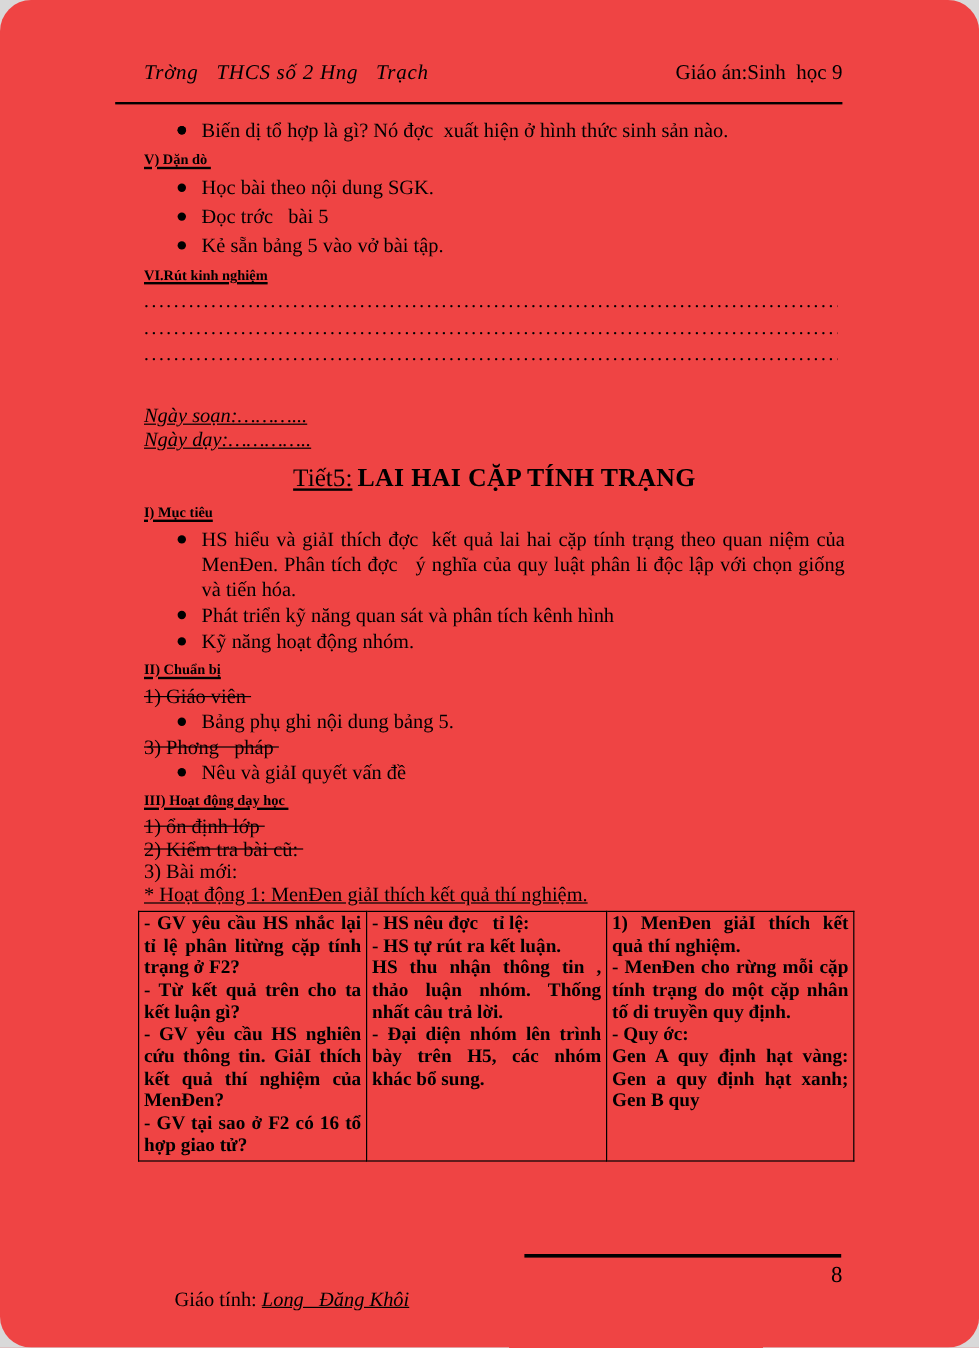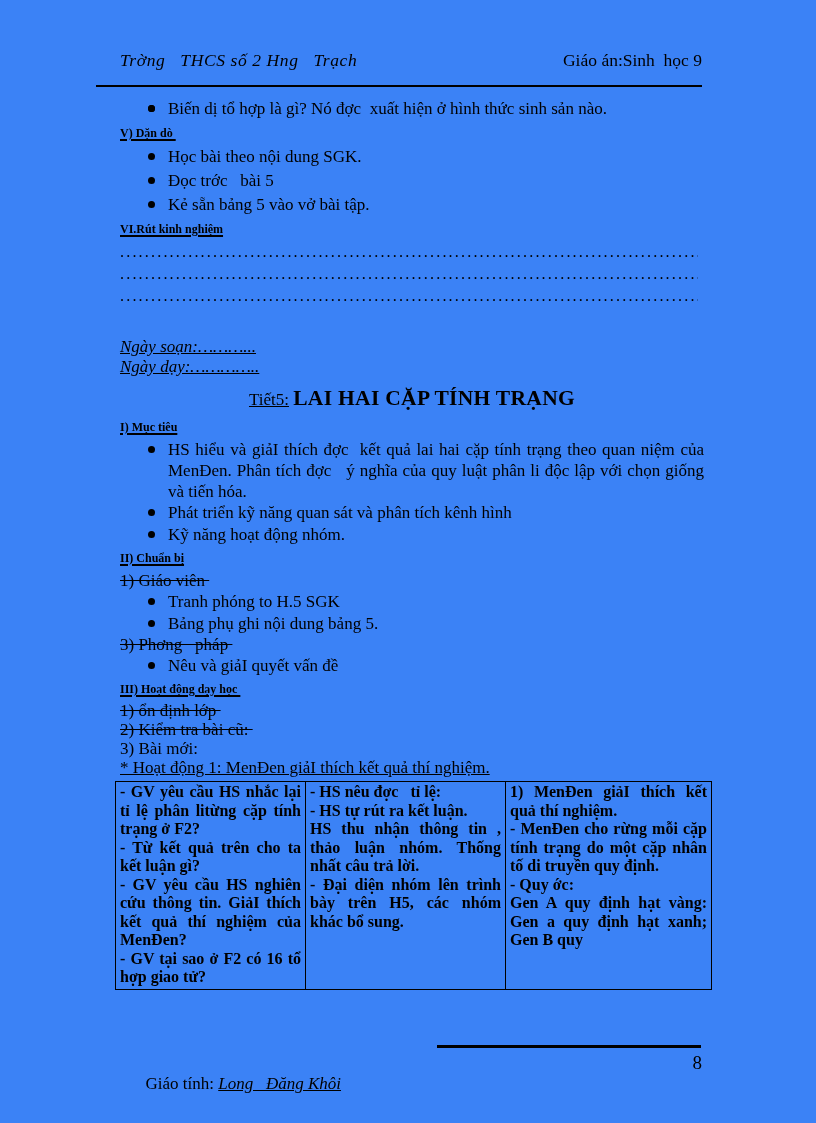--- a/index.html
+++ b/index.html
@@ -1,18 +1,18 @@
 <!DOCTYPE html>
 <html><head>
 <meta charset="utf-8">
 <style>
   * { margin:0; padding:0; box-sizing:border-box; }
   html,body { background:#d9d9d9; }
   body { font-family:"Liberation Serif", serif; }
-  .page { position:relative; width:816px; height:1123px; margin:0 auto; background:#3b82f6; color:#000; overflow:hidden; }
+  .page { position:relative; width:816px; height:1123px; margin:0 auto; background:#ef4444; color:#000; overflow:hidden;border-radius:26px; }
 
   .header { position:absolute; top:50px; left:120px; width:582px; display:flex; justify-content:space-between; align-items:baseline; font-size:17.5px; }
   .school { font-style:italic; letter-spacing:.6px; white-space:pre; }
   .doc-title { white-space:pre; }
   .header-rule { position:absolute; top:85px; left:96px; width:606px; border-top:2.5px solid #000; }
 
   .content { position:absolute; top:97px; left:120px; width:584px; font-size:17px; }
 
   .bullet { position:relative; padding-left:48px; line-height:24px; }
   .bullet > .dot { position:absolute; left:28px; top:8px; width:7px; height:7px; border-radius:50%; background:#000; }
@@ -24,21 +24,21 @@
   .h > span { text-decoration:underline; text-decoration-thickness:1.5px; text-underline-offset:2px; white-space:pre; }
 
   .dotted { white-space:nowrap; overflow:hidden; width:578px; line-height:22px; font-size:16px; letter-spacing:2.2px; }
 
   .sp30 { height:30px; } .sp6 { height:6px; }
 
   .date { font-style:italic; line-height:20px; }
   .date > span { text-decoration:underline; white-space:pre; }
 
   .lesson-title { text-align:center; line-height:27px; margin:2px 0; }
-  .tiet { font-size:17px; text-decoration:underline; }
+  .tiet { font-size:21px; text-decoration:underline; }
   .main-title { font-size:21.5px; font-weight:bold; letter-spacing:.3px; }
 
   .strike { line-height:21px; }
   .strike > span { text-decoration:line-through; white-space:pre; }
   .lh20 { line-height:20px; } .lh19 { line-height:19px; }
   .sub { line-height:19px; white-space:pre; }
   .activity { line-height:20px; }
   .activity > span { text-decoration:underline; white-space:pre; }
 
   .gv-table { border-collapse:collapse; width:596px; margin-left:-5px; margin-top:3px; table-layout:fixed;font-weight:bold; }
@@ -126,24 +126,20 @@
     <div class="bullet lh22">
       <span class="dot"></span>
       <span data-bind="section_muc_tieu.bullets.2">Kỹ năng hoạt động nhóm.</span>
     </div>
 
     <div class="h">
       <span data-bind="section_chuan_bi.title">II) Chuẩn bị</span>
     </div>
     <div class="strike">
       <span data-bind="section_chuan_bi.giao_vien">1) Giáo viên </span>
-    </div>
-    <div class="bullet lh22">
-      <span class="dot"></span>
-      <span data-bind="section_chuan_bi.giao_vien_bullets.0">Tranh phóng to H.5 SGK</span>
     </div>
     <div class="bullet lh22">
       <span class="dot"></span>
       <span data-bind="section_chuan_bi.giao_vien_bullets.1">Bảng phụ ghi nội dung bảng 5.</span>
     </div>
     <div class="strike lh20">
       <span data-bind="section_chuan_bi.phuong_phap">3) Phơng   pháp </span>
     </div>
     <div class="bullet lh22">
       <span class="dot"></span>

